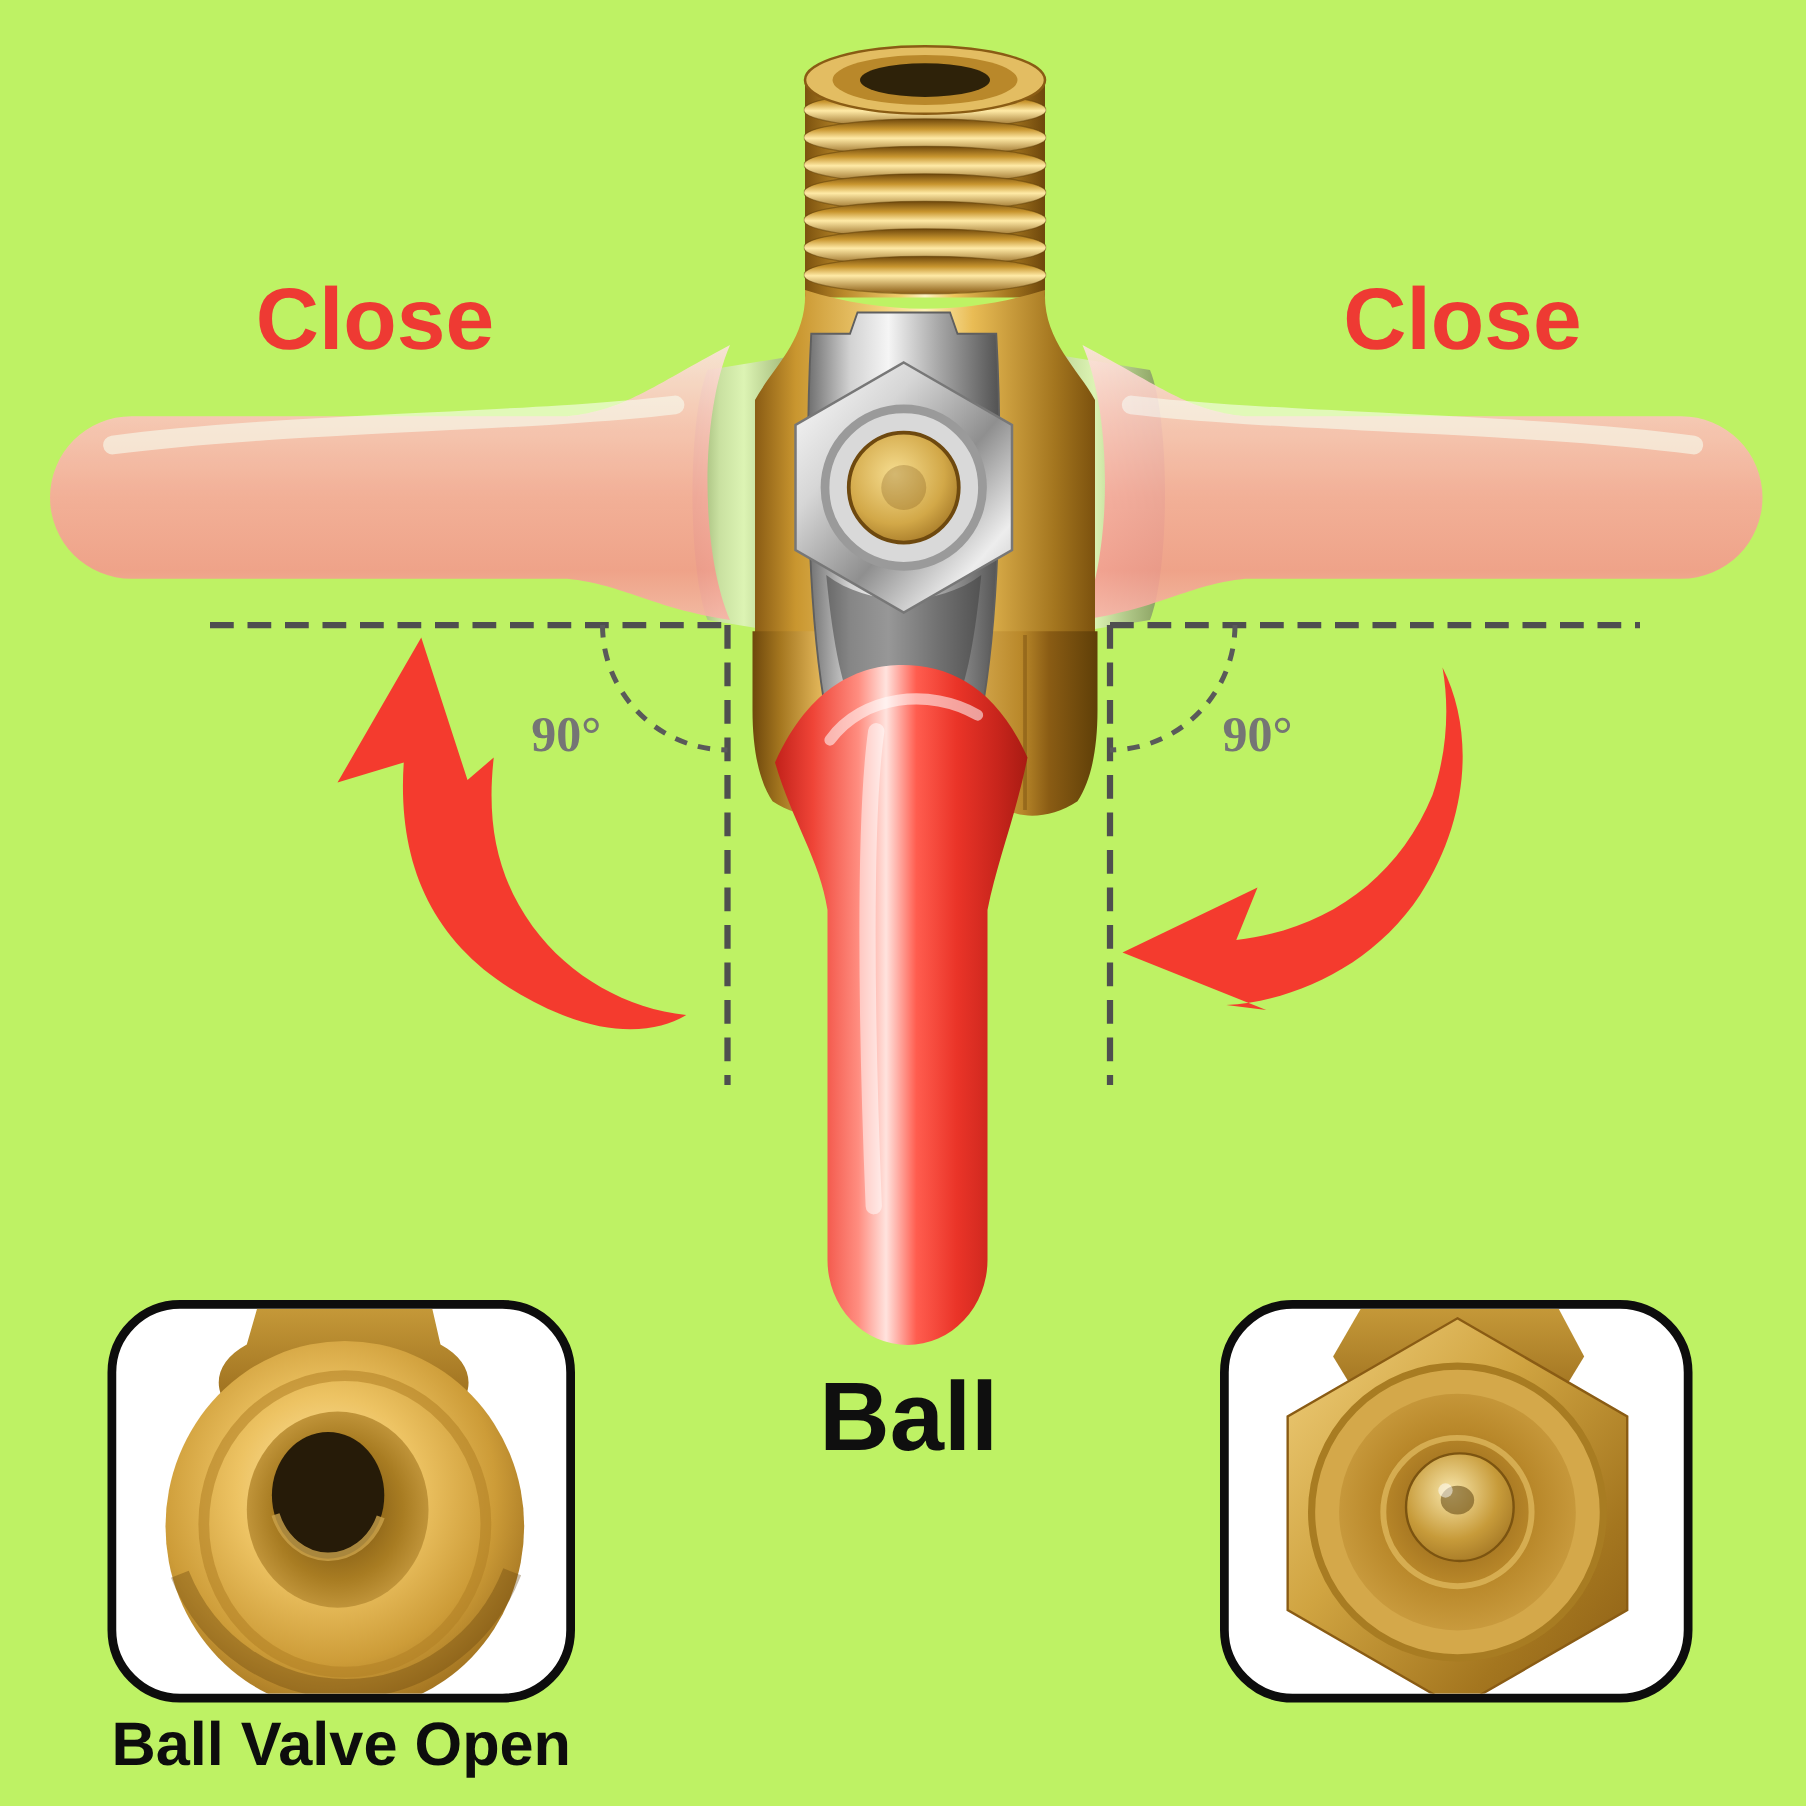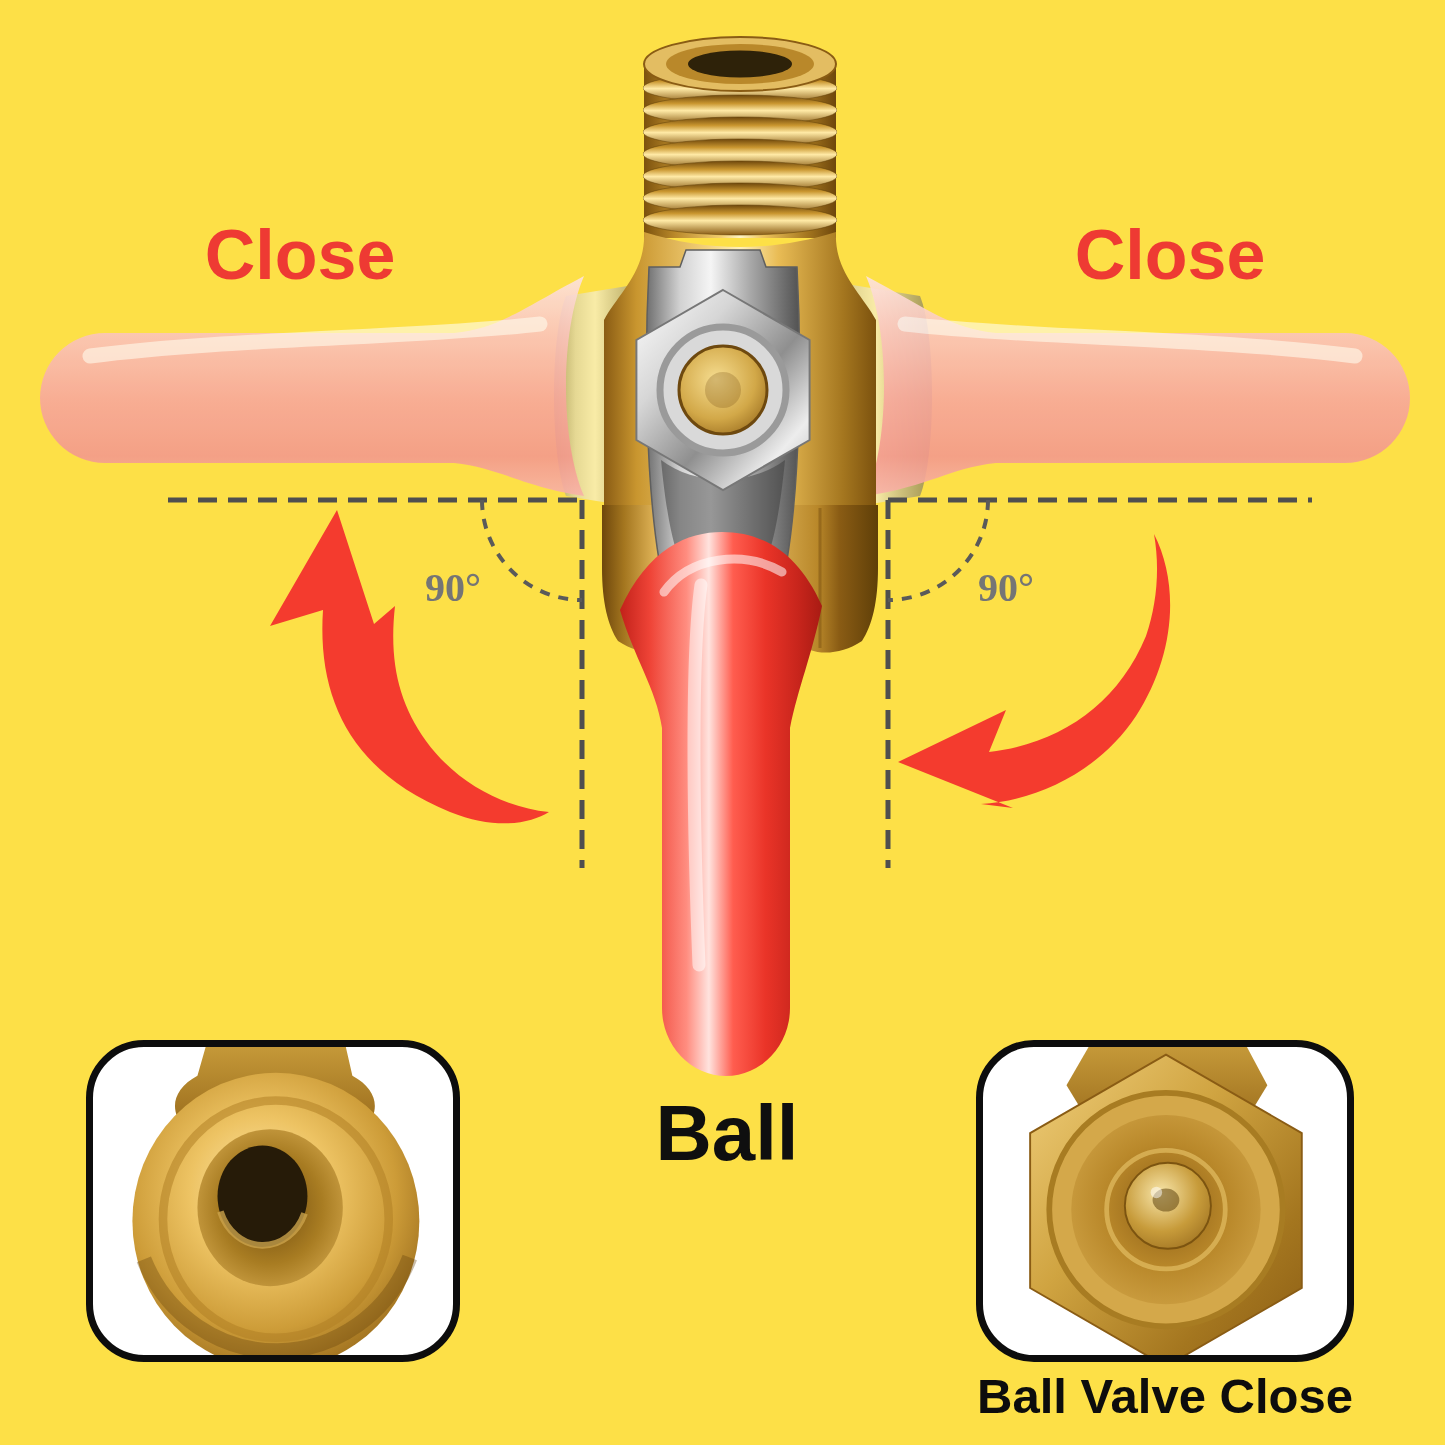--- a/index.html
+++ b/index.html
@@ -1,19 +1,19 @@
 <!DOCTYPE html>
 <html><head>
 <meta charset="utf-8">
 <style>
   html,body{margin:0;padding:0;background:#ffffff;}
   .canvas{
     position:relative;
     width:1445px;height:1445px;
-    background:#fde047;
+    background:#bef264;
     overflow:hidden;
     font-family:"Liberation Sans", sans-serif;
   }
   .art{position:absolute;left:0;top:0;width:1445px;height:1445px;}
   .lbl{position:absolute;font-weight:bold;line-height:1;text-align:center;white-space:nowrap;}
   .close-lbl{font-size:70px;color:#ee3a33;width:260px;}
   .angle-lbl{font-size:40px;color:#757575;width:170px;font-family:Liberation Serif, serif;}
   .open-lbl{font-size:78px;color:#0f0f0f;width:300px;}
   .caption{font-size:49px;color:#0d0d0d;width:400px;}
   .inset{
@@ -214,20 +214,21 @@
       </defs>
       <path d="M118,-5 L262,-5 L270,30 C296,44 300,66 284,84 L94,84 C78,66 82,44 108,30 Z" fill="url(#iA-neck)"></path>
       <ellipse cx="190" cy="182" rx="150" ry="155" fill="url(#iA-flange)"></ellipse>
       <path d="M52,222 A150,155 0 0 0 330,220" stroke="rgba(100,65,12,.35)" stroke-width="16" fill="none"></path>
       <ellipse cx="190" cy="180" rx="118" ry="124" fill="none" stroke="#b08024" stroke-width="9" opacity="0.55"></ellipse>
       <ellipse cx="184" cy="168" rx="76" ry="82" fill="url(#iA-funnel)"></ellipse>
       <ellipse cx="176" cy="156" rx="47" ry="53" fill="#261b08"></ellipse>
       <path d="M132,172 A47,53 0 0 0 220,174" stroke="#caa24b" stroke-width="7" fill="none" opacity="0.8"></path>
     </svg>
   </div>
+  <div class="lbl caption" style="left:73px;top:1372px;">Ball Valve Open</div>
 
   <div class="inset" style="left:976px;top:1040px;width:378px;height:322px;">
     <svg viewBox="0 0 378 322">
       <defs>
         <linearGradient id="iB-neck" x1="0" y1="0" x2="0" y2="1">
           <stop offset="0" stop-color="#c79b3a"></stop>
             <stop offset="1" stop-color="#9a6c1c"></stop>
         </linearGradient>
         <linearGradient id="iB-hex" x1="0" y1="0" x2="1" y2="1">
           <stop offset="0" stop-color="#f0cf7c"></stop>
@@ -249,15 +250,14 @@
       <path d="M112,-5 L272,-5 L296,40 L268,86 L114,86 L86,40 Z" fill="url(#iB-neck)"></path>
       <polygon points="190,8 332,90 332,252 190,334 48,252 48,90" fill="url(#iB-hex)" stroke="#8a5c14" stroke-width="2"></polygon>
       <circle cx="190" cy="170" r="122" fill="#d4a84a" stroke="#a87c22" stroke-width="6"></circle>
       <circle cx="190" cy="170" r="99" fill="url(#iB-cone)"></circle>
       <circle cx="190" cy="170" r="62" fill="none" stroke="#e3bd62" stroke-width="5" opacity="0.7"></circle>
       <circle cx="192" cy="166" r="45" fill="url(#iB-ball)" stroke="#7c5410" stroke-width="2"></circle>
       <ellipse cx="190" cy="160" rx="14" ry="12" fill="#5f430f" opacity="0.55"></ellipse>
       <circle cx="180" cy="152" r="6" fill="#ffffff" opacity="0.5"></circle>
     </svg>
   </div>
-  <div class="lbl caption" style="left:965px;top:1372px;">Ball Valve Close</div>
 
 </div>
 
 </body></html>

